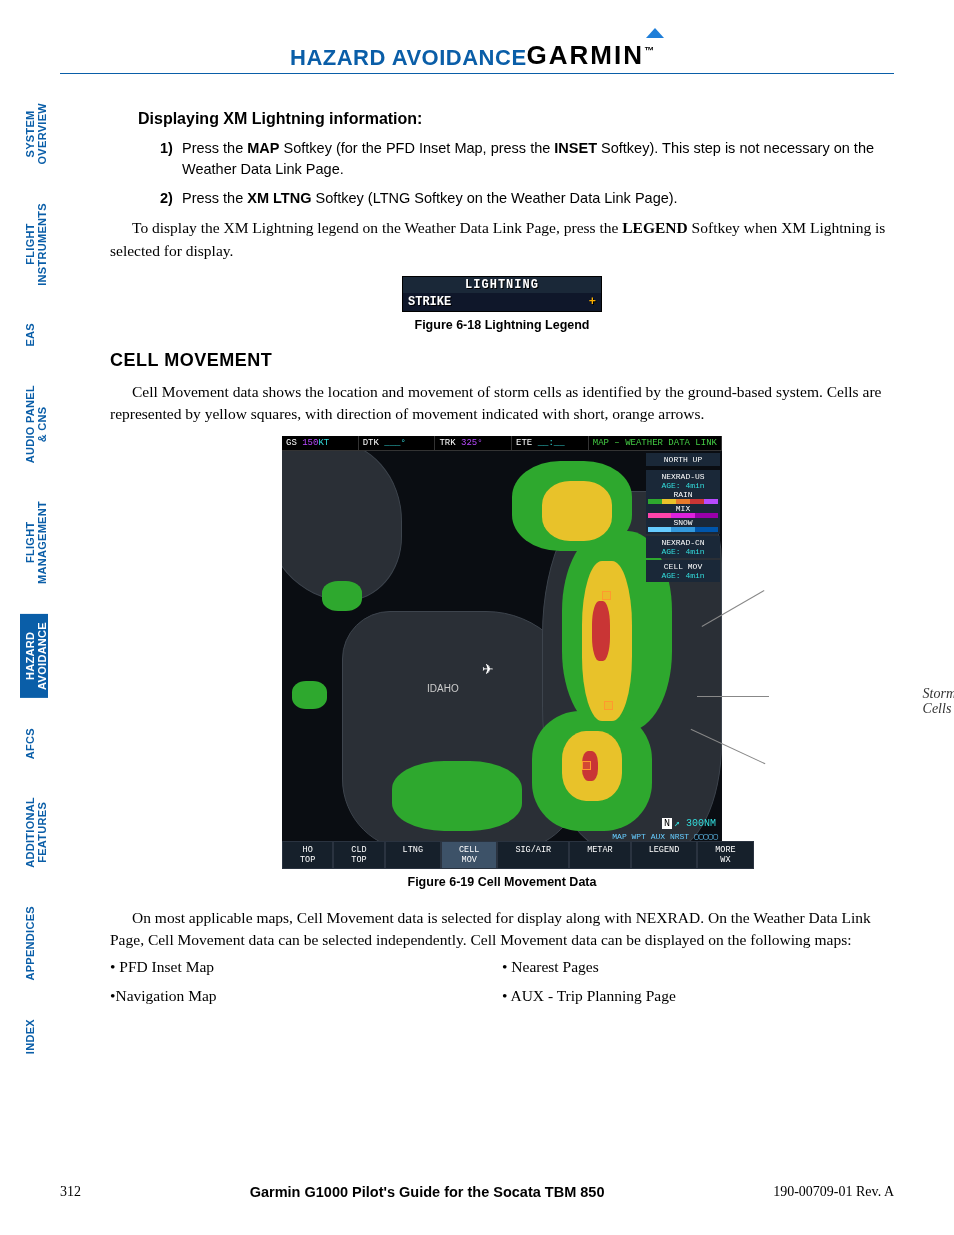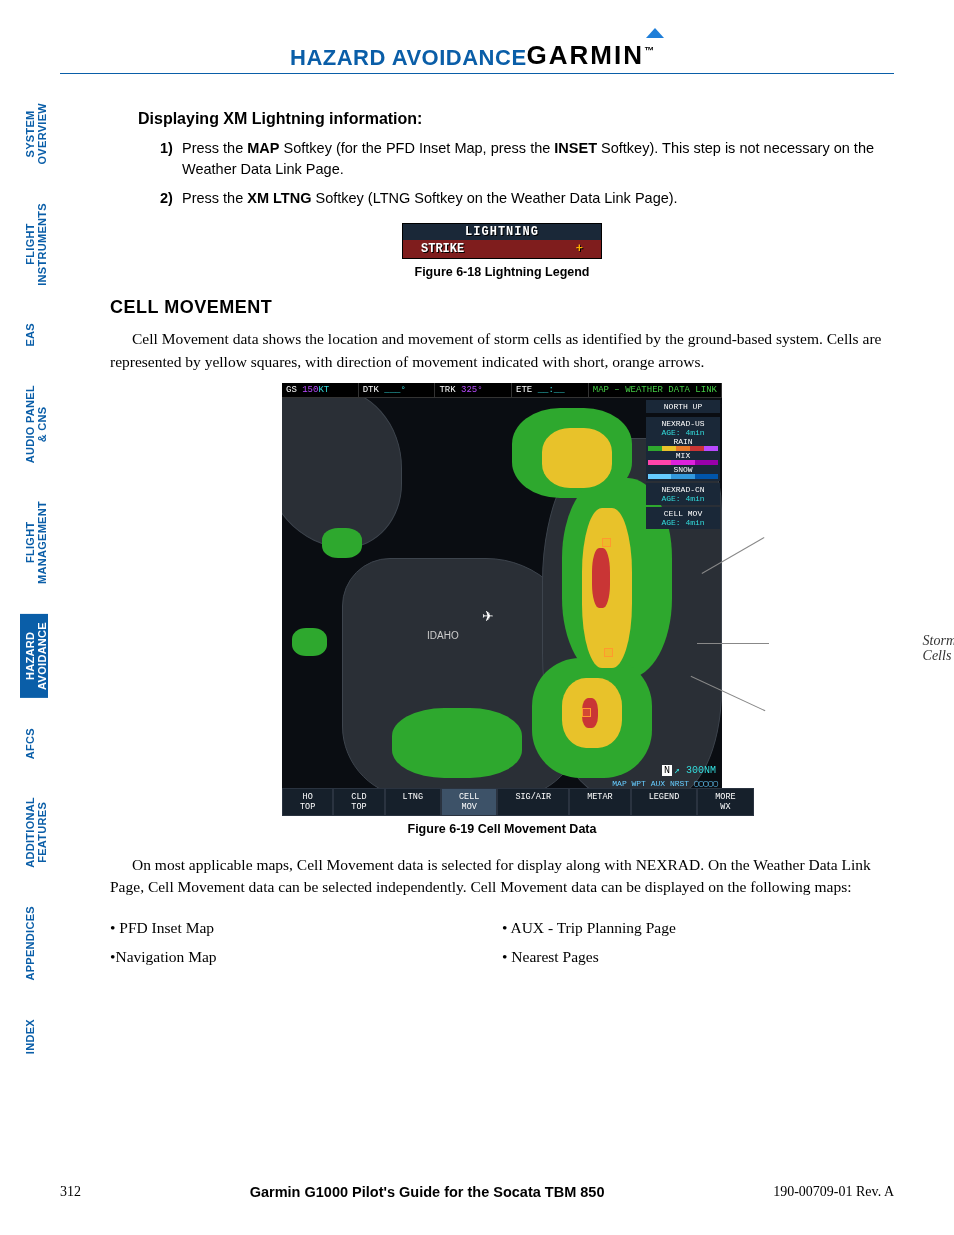--- a/index.html
+++ b/index.html
@@ -120,22 +120,22 @@
     color: #fff;
   }
   .legend-box .hdr {
     background: #1a2838;
     text-align: center;
     padding: 1px 4px;
     letter-spacing: 1px;
     text-shadow: 1px 1px 0 #000;
   }
   .legend-box .row {
-    background: #7f1d1d;
-    padding: 2px 18px;
+    background: #0f172a;
+    padding: 2px 5px;
     display: flex;
     justify-content: space-between;
     text-shadow: 1px 1px 0 #000;
   }
   .legend-box .plus { color: #ffb000; }
 
   .fig-cap {
     font-family: Arial, sans-serif;
     font-size: 12.5px;
     font-weight: 700;
@@ -234,21 +234,20 @@
     line-height: 1.1;
   }
   .callout-line {
     position: absolute;
     background: #888;
     height: 1px;
   }
 
   .bullets {
     display: flex;
-    margin-top: 14px;
     font-size: 15.5px;
     line-height: 1.9;
   }
   .bullets .col { flex: 1; }
   .bullets .col div::before { content: "• "; }
   .bullets .col div.nb::before { content: "•"; }
 
   .footer {
     position: absolute;
     bottom: 35px;
@@ -293,20 +292,23 @@
 
   <div class="step">
     <span class="num">1)</span>
     <span class="txt"><span>Press the </span><b>MAP</b><span> Softkey (for the PFD Inset Map, press the </span><b>INSET</b><span> Softkey).  This step is not necessary on the Weather Data Link Page.</span></span>
   </div>
   <div class="step">
     <span class="num">2)</span>
     <span class="txt"><span>Press the </span><b>XM LTNG</b><span> Softkey (LTNG Softkey on the Weather Data Link Page).</span></span>
   </div>
 
+  <p class="body">
+    <span>To display the XM Lightning legend on the Weather Data Link Page, press the </span><span class="sc">LEGEND</span><span> Softkey when XM Lightning is selected for display.</span>
+  </p>
 
   <div class="legend-box">
     <div class="hdr">LIGHTNING</div>
     <div class="row">
       <span>STRIKE</span>
         <span class="plus">+</span>
     </div>
   </div>
   <div class="fig-cap">Figure 6-18  Lightning Legend</div>
 
@@ -406,22 +408,22 @@
   <div class="fig-cap">Figure 6-19  Cell Movement Data</div>
 
   <p class="body">On most applicable maps, Cell Movement data is selected for display along with NEXRAD.  On the Weather Data Link Page, Cell Movement data can be selected independently.  Cell Movement data can be displayed on the following maps:</p>
 
   <div class="bullets">
     <div class="col">
       <div>PFD Inset Map</div>
       <div class="nb">Navigation Map</div>
     </div>
     <div class="col">
+      <div>Nearest Pages</div>
       <div>AUX - Trip Planning Page</div>
-      <div>Nearest Pages</div>
     </div>
   </div>
 </div>
 
 <div class="footer">
   <span>312</span>
   <span class="mid">Garmin G1000 Pilot's Guide for the Socata TBM 850</span>
   <span>190-00709-01  Rev. A</span>
 </div>
 

